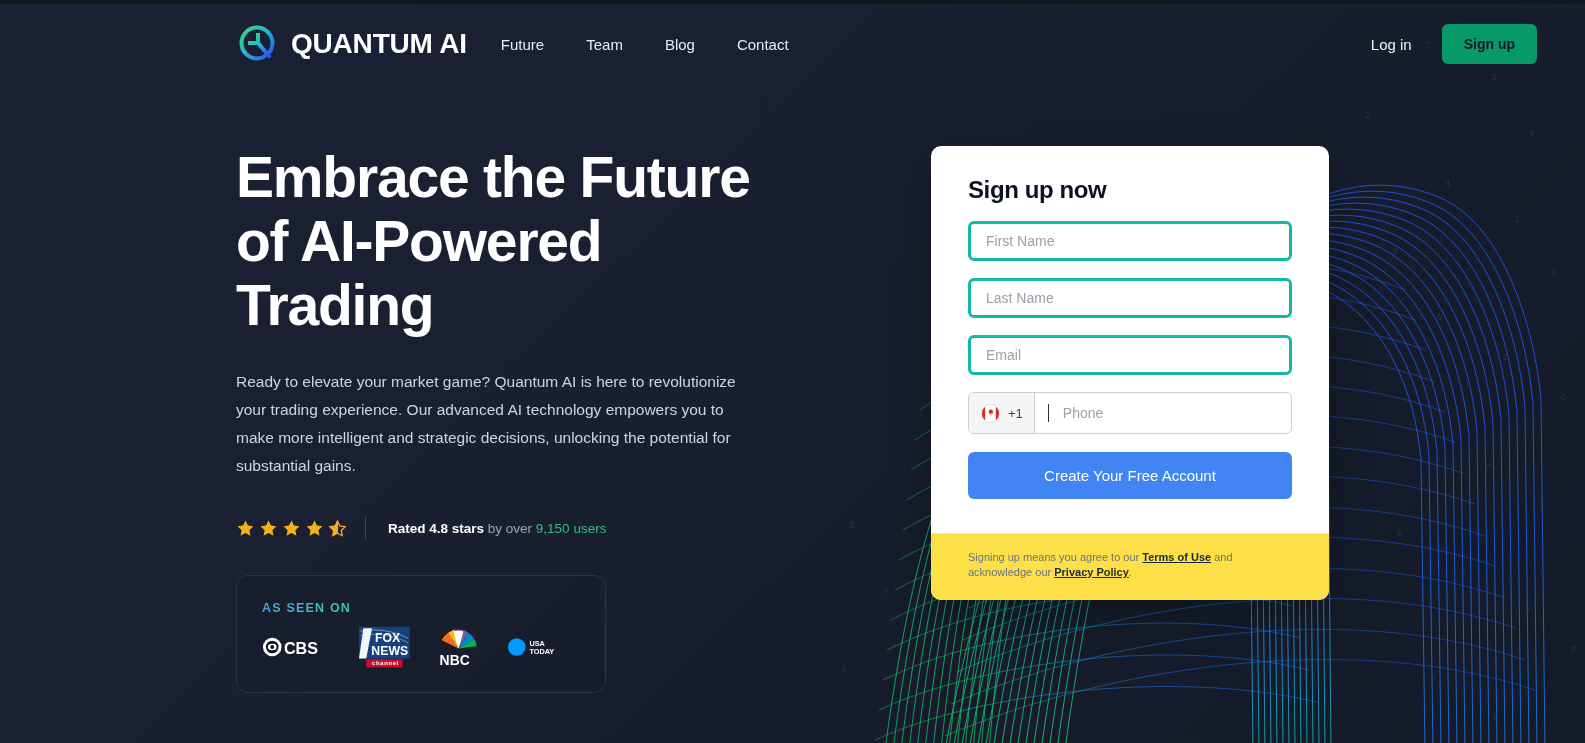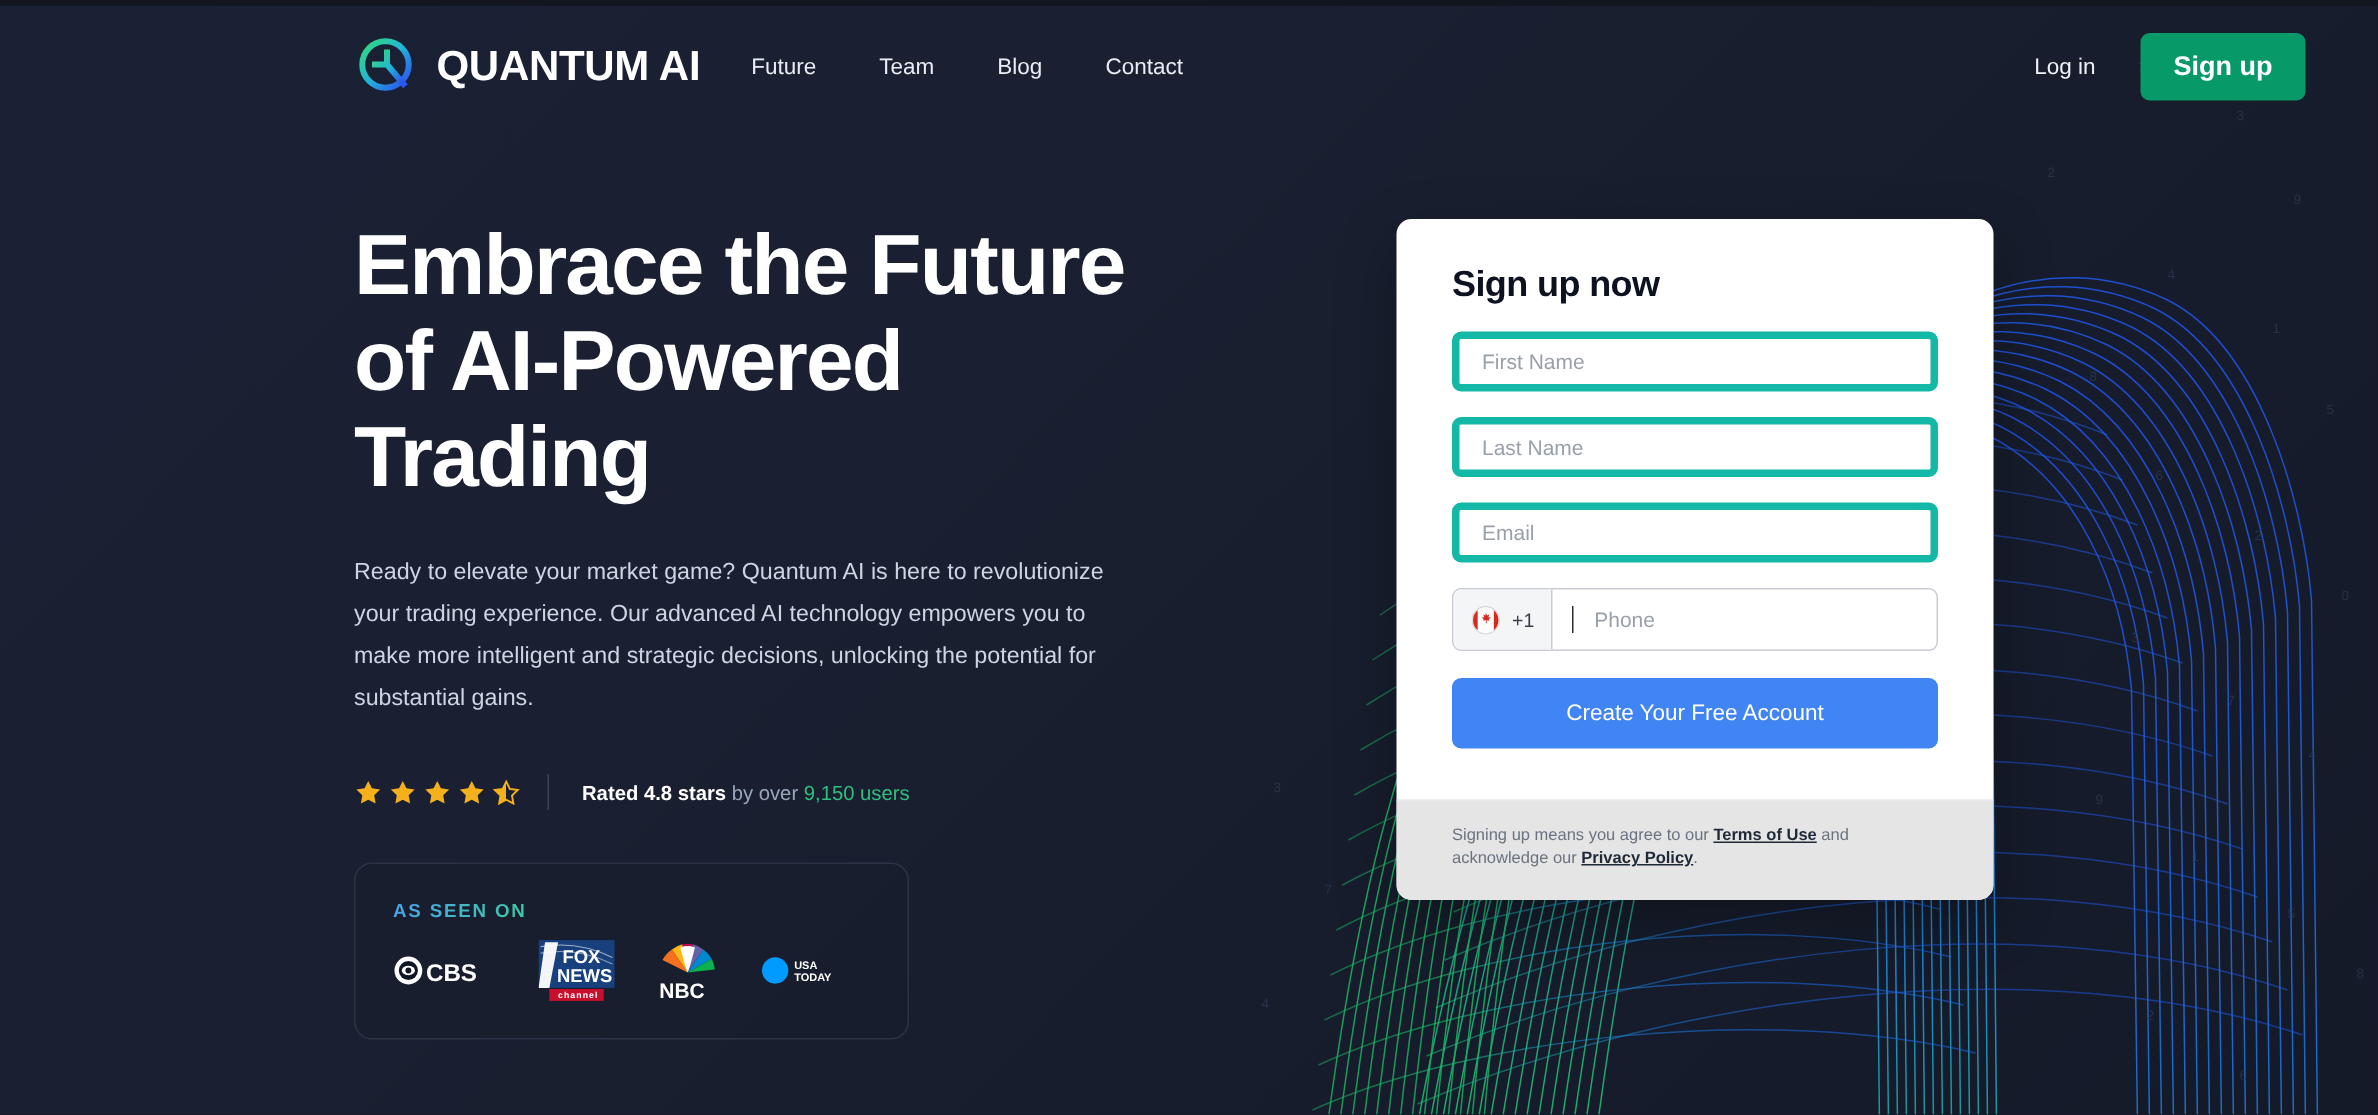--- a/index.html
+++ b/index.html
@@ -48,21 +48,21 @@
   .nav{ display:flex; align-items:center; gap:42px; margin-left:34px; }
   .nav a{
     color:#e8ecf5; font-size:15px; text-decoration:none; white-space:nowrap;
   }
   .header-right{
     margin-left:auto; margin-right:48px;
     display:flex; align-items:center; gap:30px;
   }
   .login-link{ color:#eef1f7; font-size:15px; text-decoration:none; }
   .signup-btn{
-    background:#079a68; color:#ffffff; font-size:18px; font-weight:bold;
+    background:#079a68; color:#0f172a; font-size:14px; font-weight:bold;
     border:none; border-radius:6px; padding:12px 22px; cursor:pointer;
     font-family:"Liberation Sans", sans-serif;
   }
 
   
   .hero-left{ position:absolute; left:236px; top:146px; width:600px; z-index:15; }
   .hero-title{
     color:#ffffff; font-size:57px; line-height:1.12; font-weight:bold;
     letter-spacing:-1.2px; white-space:pre-line;
   }
@@ -105,21 +105,21 @@
     background:#ffffff; border-radius:10px; z-index:18;
     box-shadow:0 14px 40px rgba(0,0,0,.28);
     overflow:hidden;
   }
   .card-body{ padding:30px 37px 34px 37px; }
   .card-title{
     font-size:24px; font-weight:bold; color:#0c1220; letter-spacing:-0.4px;
   }
   .field{
     margin-top:17px; width:100%; height:40px;
-    border:5px solid #14b8a6; border-radius:6px;
+    border:3px solid #14b8a6; border-radius:6px;
     padding:0 15px; font-size:14px; color:#3a3f4a;
     font-family:"Liberation Sans", sans-serif;
     background:#fff; outline:none;
   }
   .field::placeholder{ color:#9aa0a9; }
   .phone-row{
     margin-top:17px; display:flex; align-items:stretch;
     border:1px solid #c9ccd2; border-radius:6px; overflow:hidden;
     background:#fff;
   }
@@ -141,21 +141,21 @@
     width:1px; background:#2a2f38; margin:11px 0 11px 13px;
     align-self:stretch; height:18px; margin-top:11px;
   }
   .cta{
     margin-top:18px; width:100%; height:47px;
     background:#4184f3; color:#ffffff; border:none; border-radius:6px;
     font-size:15px; cursor:pointer;
     font-family:"Liberation Sans", sans-serif;
   }
   .card-foot{
-    border-top:1px solid #e7e9ee; background:#e5e5e5;
+    border-top:1px solid #e7e9ee; background:#fde047;
     padding:16px 37px 20px 37px;
   }
   .card-foot p{
     font-size:11px; line-height:1.35; color:#6b7280;
   }
   .card-foot a{
     color:#1f2937; font-weight:bold; text-decoration:underline;
   }
 </style>
 </head>

